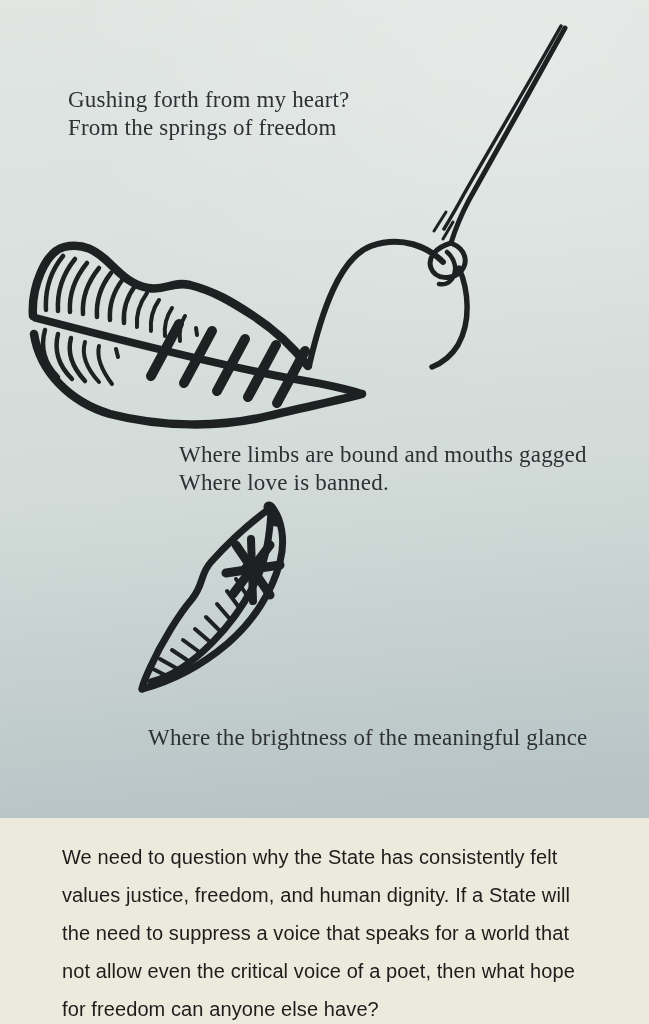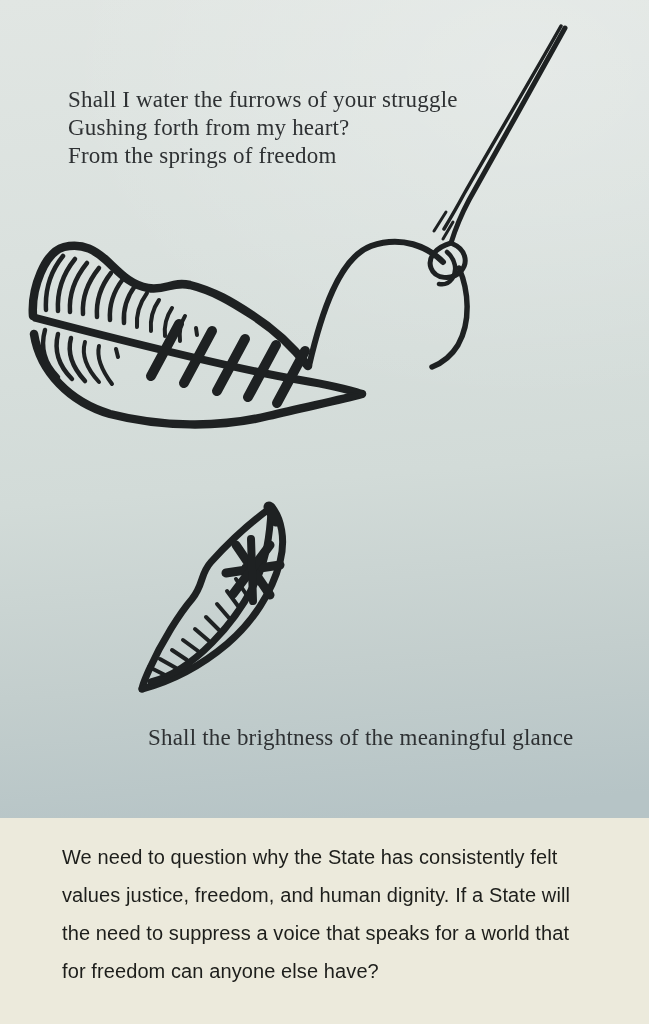--- a/index.html
+++ b/index.html
@@ -142,34 +142,36 @@
         <path d="M259,570 l-8,-16" stroke-width="4"></path>
 
         <path d="M226,573 L280,565" stroke-width="9"></path>
         <path d="M236,545 L270,595" stroke-width="9"></path>
         <path d="M270,545 L233,594" stroke-width="9"></path>
         <path d="M251,539 L253,601" stroke-width="8"></path>
       </g>
     </svg>
 
     <div class="stanza stanza-1">
-      <div>Shall I water the furrows of your struggle</div>
       <div>Gushing forth from my heart?</div>
       <div>From the springs of freedom</div>
     </div>
 
     <div class="stanza stanza-2">
+      <div>Where limbs are bound and mouths gagged</div>
+      <div>Where love is banned.</div>
     </div>
 
     <div class="stanza stanza-3">
-      <div>Shall the brightness of the meaningful glance</div>
+      <div>Where the brightness of the meaningful glance</div>
     </div>
 
   </div>
 
   <div class="caption">
     <div class="caption-line">We need to question why the State has consistently felt</div>
     <div class="caption-line">values justice, freedom, and human dignity. If a State will</div>
     <div class="caption-line">the need to suppress a voice that speaks for a world that</div>
+    <div class="caption-line">not allow even the critical voice of a poet, then what hope</div>
     <div class="caption-line">for freedom can anyone else have?</div>
   </div>
 
 </div>
 
 </body></html>

